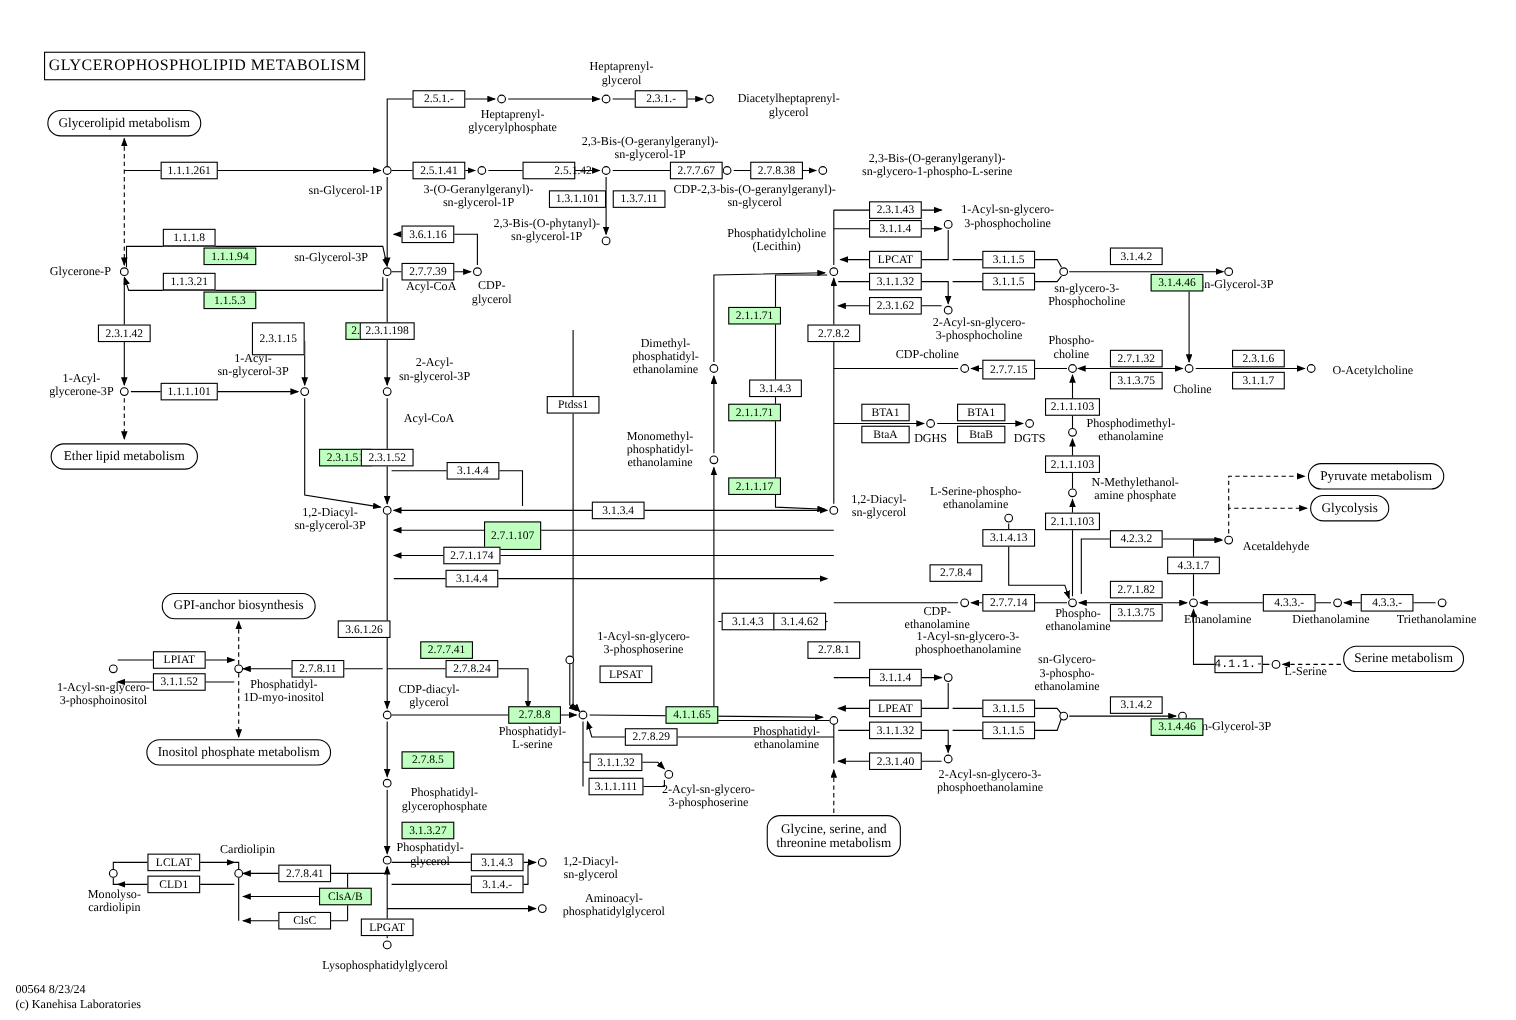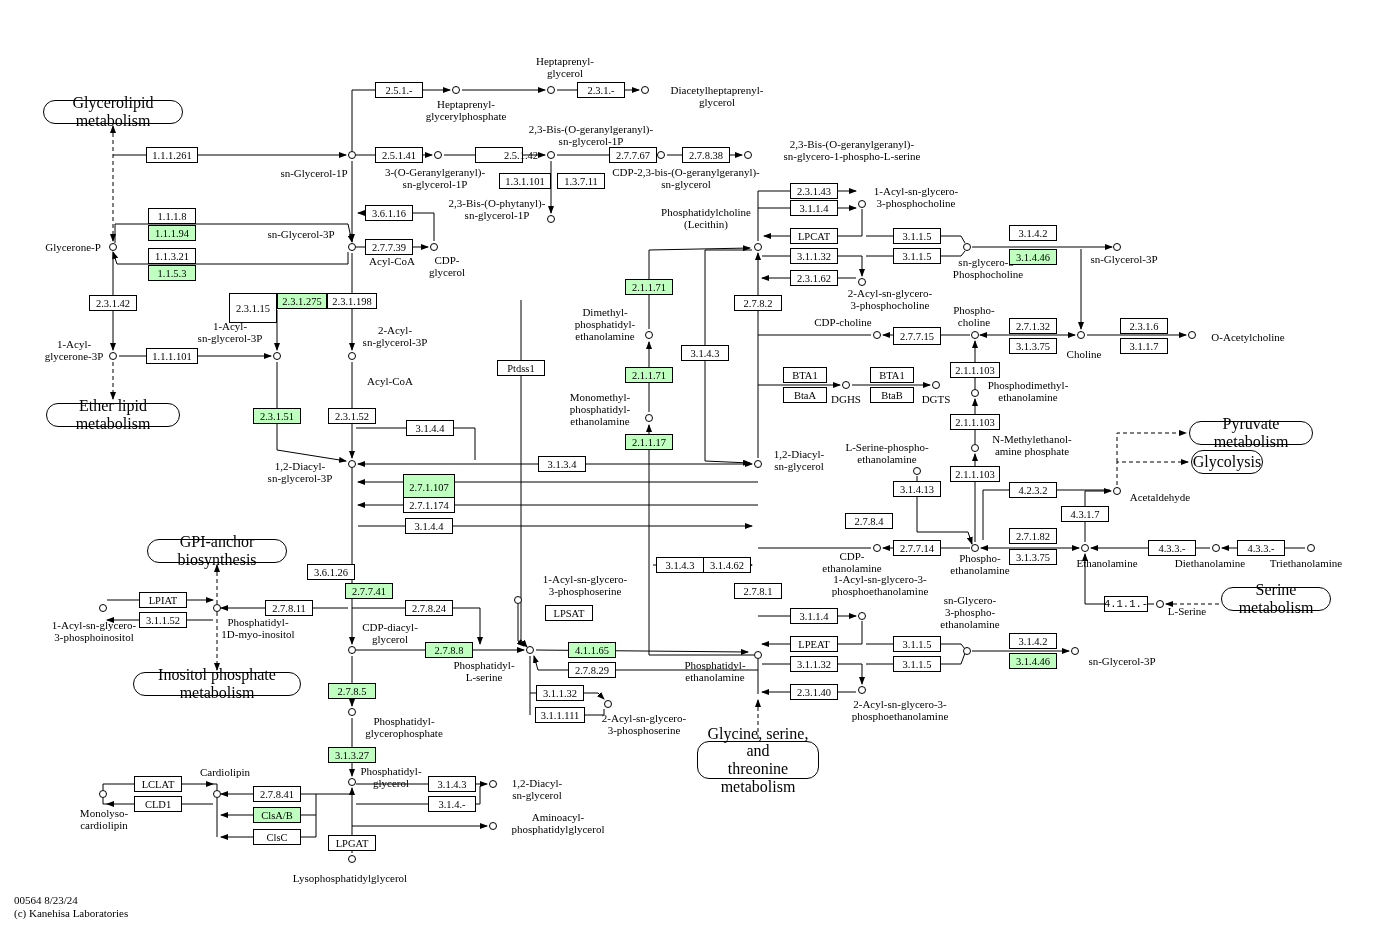--- a/index.html
+++ b/index.html
@@ -5,23 +5,23 @@
   html,body{margin:0;padding:0;background:#fff;}
   body{font-family:"Liberation Serif",serif;color:#000;}
   #canvas{position:relative;width:1378px;height:927px;background:#fff;overflow:hidden;}
   #edges-svg{position:absolute;left:0;top:0;z-index:1;}
   .edge{fill:none;stroke:#000;stroke-width:1;}
   .edge.dashed{stroke-dasharray:4 3;}
   .cnode{fill:#fff;stroke:#000;stroke-width:1;}
   .ebox{position:absolute;border:1px solid #000;background:#fff;font-size:10.5px;
         display:flex;align-items:center;justify-content:center;box-sizing:border-box;
         z-index:3;white-space:nowrap;}
-  .ebox.green{background:#bfffbf;}
+  .ebox.green{background:#bfffbf;margin-left:37px;}
   .pbox{position:absolute;border:1px solid #000;background:#fff;border-radius:12px;
-        font-size:16px;display:flex;align-items:center;justify-content:center;text-align:center;
+        font-size:12px;display:flex;align-items:center;justify-content:center;text-align:center;
         box-sizing:border-box;z-index:3;line-height:1.1;white-space:pre-line;}
   .mlabel{position:absolute;font-size:11px;line-height:1.09;text-align:center;
         transform:translate(-50%,-50%);white-space:pre;z-index:2;}
   .title-box{position:absolute;left:40px;top:47px;width:290px;height:24px;border:1.5px solid #000;
         background:#fff;font-size:14.5px;letter-spacing:.5px;display:flex;align-items:center;
         justify-content:center;z-index:4;}
   .footer{position:absolute;left:14px;top:894px;font-size:11px;line-height:1.2;z-index:4;}
 </style>
 </head>
 <body>
@@ -189,20 +189,21 @@
       <circle cx="862" cy="690" r="3.5" class="cnode"></circle>
       <circle cx="608" cy="704" r="3.5" class="cnode"></circle>
       <circle cx="352" cy="712" r="3.5" class="cnode"></circle>
       <circle cx="352" cy="782" r="3.5" class="cnode"></circle>
       <circle cx="493" cy="784" r="3.5" class="cnode"></circle>
       <circle cx="217" cy="794" r="3.5" class="cnode"></circle>
       <circle cx="103" cy="794" r="3.5" class="cnode"></circle>
       <circle cx="493" cy="826" r="3.5" class="cnode"></circle>
       <circle cx="352" cy="859" r="3.5" class="cnode"></circle>
     </svg>
+  <div class="title-box">GLYCEROPHOSPHOLIPID  METABOLISM</div>
   <div class="footer">
     <div>00564 8/23/24</div>
     <div>(c) Kanehisa Laboratories</div>
   </div>
 <div class="ebox" style="left: 375px; top: 82px; width: 48px; height: 16px;">2.5.1.-</div>
     <div class="ebox" style="left: 577px; top: 82px; width: 48px; height: 16px;">2.3.1.-</div>
     <div class="ebox" style="left: 146px; top: 147px; width: 52px; height: 16px;">1.1.1.261</div>
     <div class="ebox" style="left: 375px; top: 147px; width: 48px; height: 16px;">2.5.1.41</div>
     <div class="ebox" style="left: 475px; top: 147px; width: 48px; height: 16px; padding-left: 44px;">2.5.1.42</div>
     <div class="ebox" style="left: 609px; top: 147px; width: 48px; height: 16px;">2.7.7.67</div>

